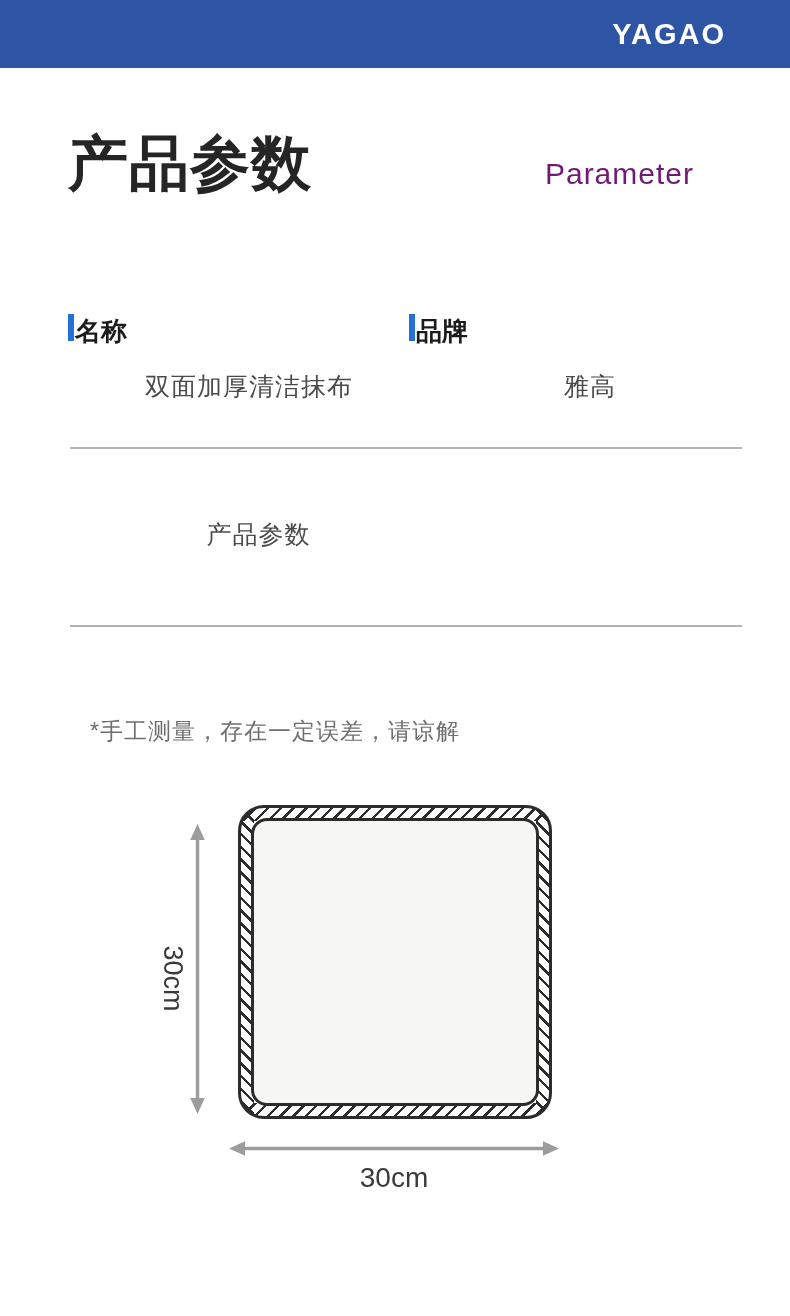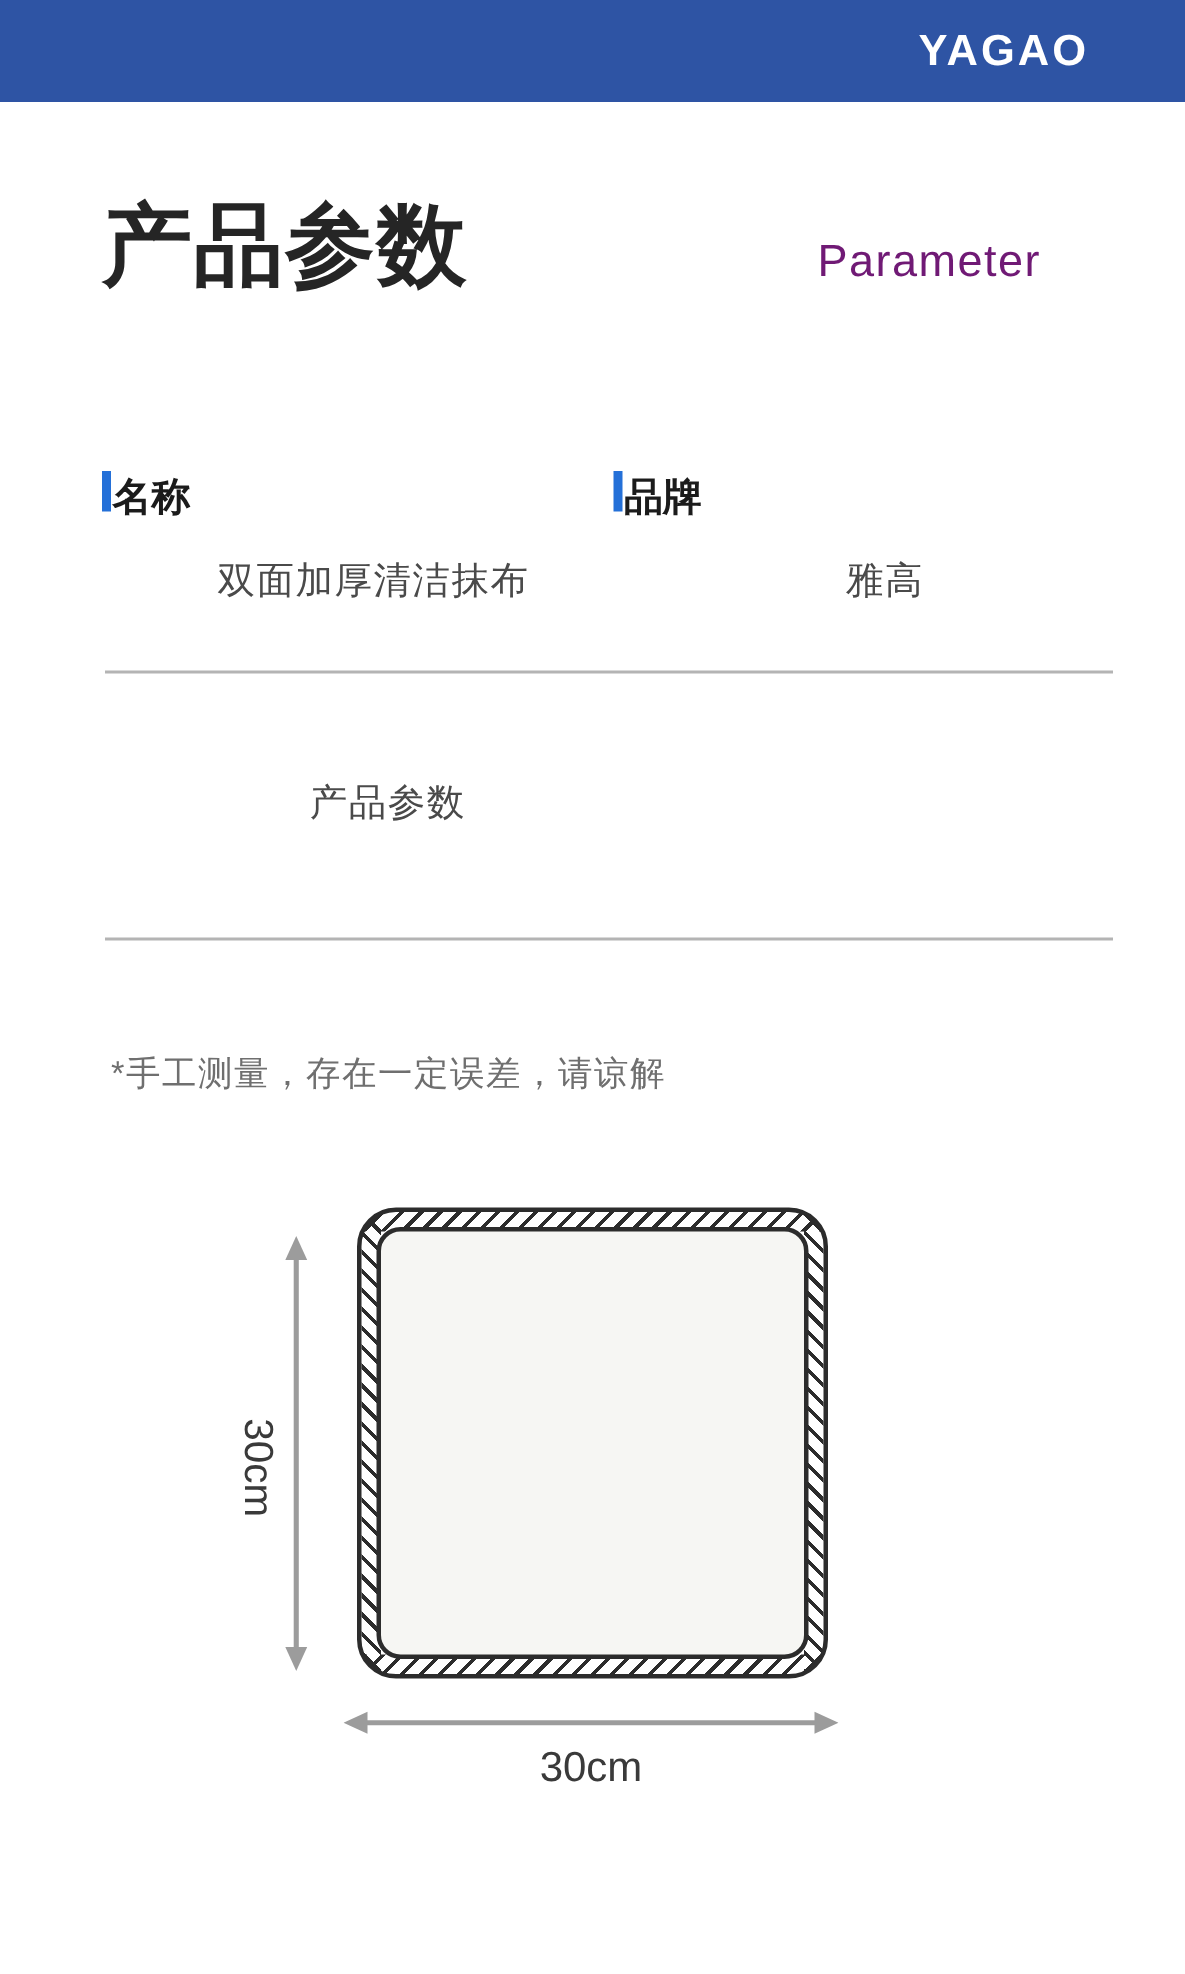--- a/index.html
+++ b/index.html
@@ -58,21 +58,21 @@
 
   .divider {
     position: absolute; left: 70px; width: 672px; height: 2px;
     background: var(--divider-gray, #b4b4b4);
   }
   .d1 { top: 447px; }
   .d2 { top: 625px; }
 
   
   .note {
-    position: absolute; top: 700px; left: 74px; margin: 0;
+    position: absolute; top: 700px; left: 74px; margin: 16px;
     font-size: 23px; color: #6f6f6f; letter-spacing: 1px;
   }
 
   
   .diagram { position: absolute; top: 760px; left: 0; width: 790px; height: 470px; }
 
   .cloth {
     position: absolute; left: 238px; top: 45px; width: 314px; height: 314px;
     box-sizing: border-box;
     border: 3px solid #2c2c2c; border-radius: 26px;

